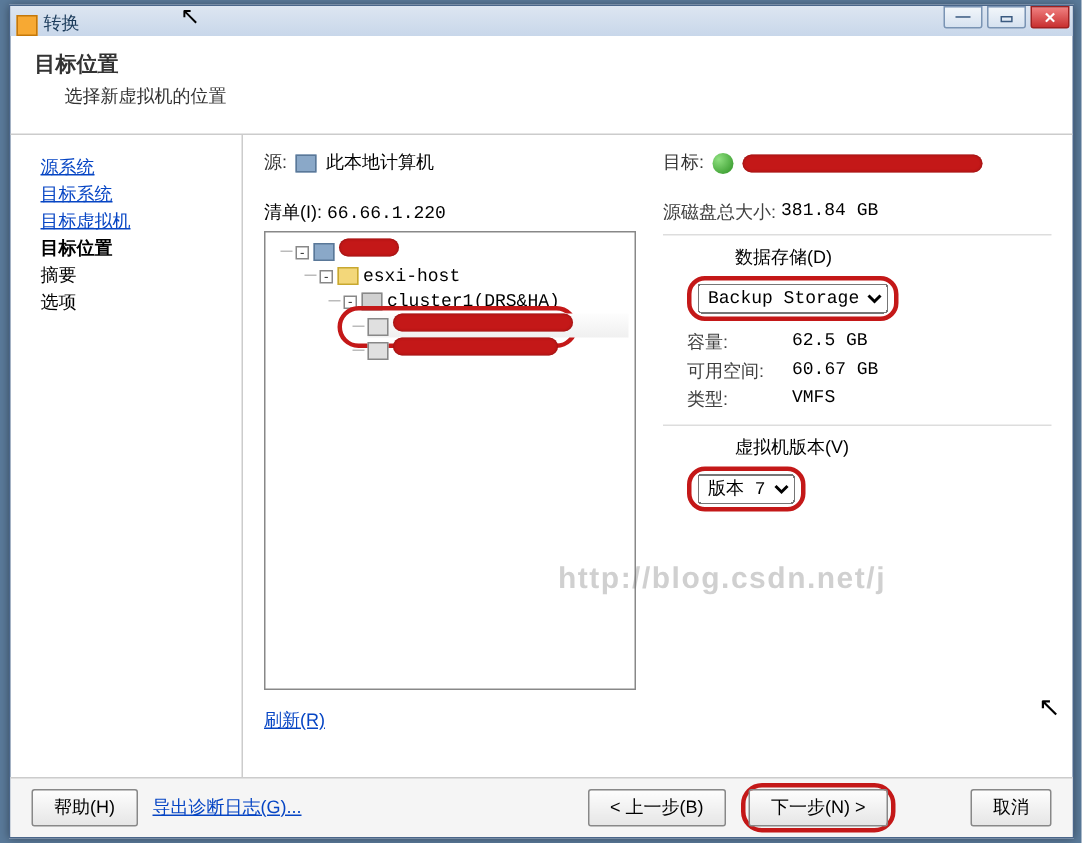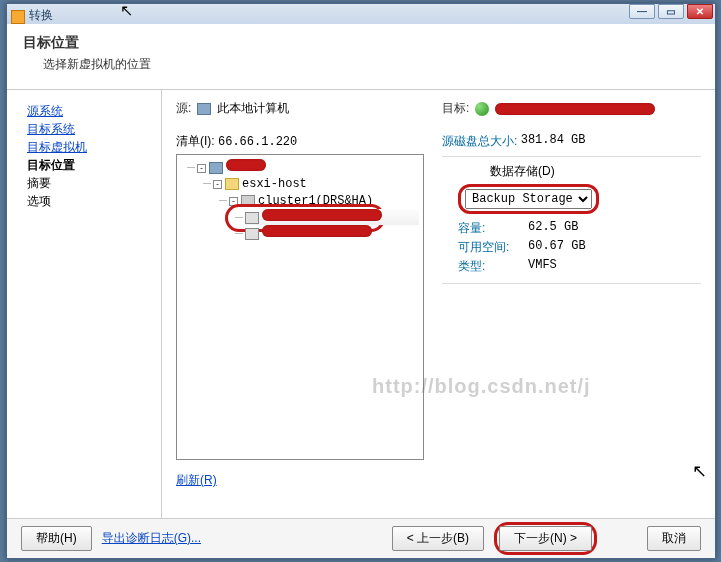--- a/index.html
+++ b/index.html
@@ -47,21 +47,21 @@
 .tree li.sel-row { background: linear-gradient(#fdfdfd,#f0f0f0); }
 .redact-node { width: 100px; }
 .ring-red { border: 3px solid #c41818; border-radius: 16px; padding: 2px 8px 2px 8px; display:inline-block; }
 .ring-red.big { border-radius: 18px; padding: 4px 10px 18px 4px; }
 
 .refresh { margin-top: 12px; }
 .refresh a { color:#0645c4; text-decoration: underline; cursor:pointer; }
 
 .tgt-panel { margin-left: 6px; }
 .field-row { display: flex; margin: 2px 0; }
-.field-row .k { width: 70px; color:#0369a1; }
+.field-row .k { width: 70px; color:#404040; }
 .field-row .v { font-family: "Courier New", monospace; }
 .section-indent { margin-left: 16px; margin-bottom: 8px; }
 .section-title { margin-top: 6px; margin-left: 32px; }
 select.combo { font-family: "Courier New", monospace; font-size: 12px; padding: 1px 2px; }
 .ring-wrap { display:inline-block; border:3px solid #c41818; border-radius:12px; padding:2px 4px; }
 
 .hr-section { border-top: 1px solid #ddd; margin: 6px 0 6px 0; height:1px; }
 
 .footer { position: absolute; left:0; right:0; bottom:0; height: 40px; border-top: 1px solid #ccc; background: #f5f5f5; display:flex; align-items:center; padding: 0 14px; gap: 10px; }
 .footer .spacer { flex:1; }
@@ -165,20 +165,30 @@
                 <span class="k">可用空间:</span>
                 <span class="v">60.67 GB</span>
               </div>
             <div class="field-row">
                 <span class="k">类型:</span>
                 <span class="v">VMFS</span>
               </div>
           </div>
 
           <div class="hr-section"></div>
+          <div class="section-indent">
+            <div class="section-title">虚拟机版本(V)</div>
+            <div style="margin-top:4px;">
+              <span class="ring-wrap">
+                <select class="combo">
+                  <option>版本 7</option>
+                </select>
+              </span>
+            </div>
+          </div>
         </div>
       </div>
 
       <div class="watermark">http://blog.csdn.net/j</div>
       <div class="cursor-pointer">↖</div>
     </div>
   </div>
 
   <div class="footer">
     <button class="btn">帮助(H)</button>

